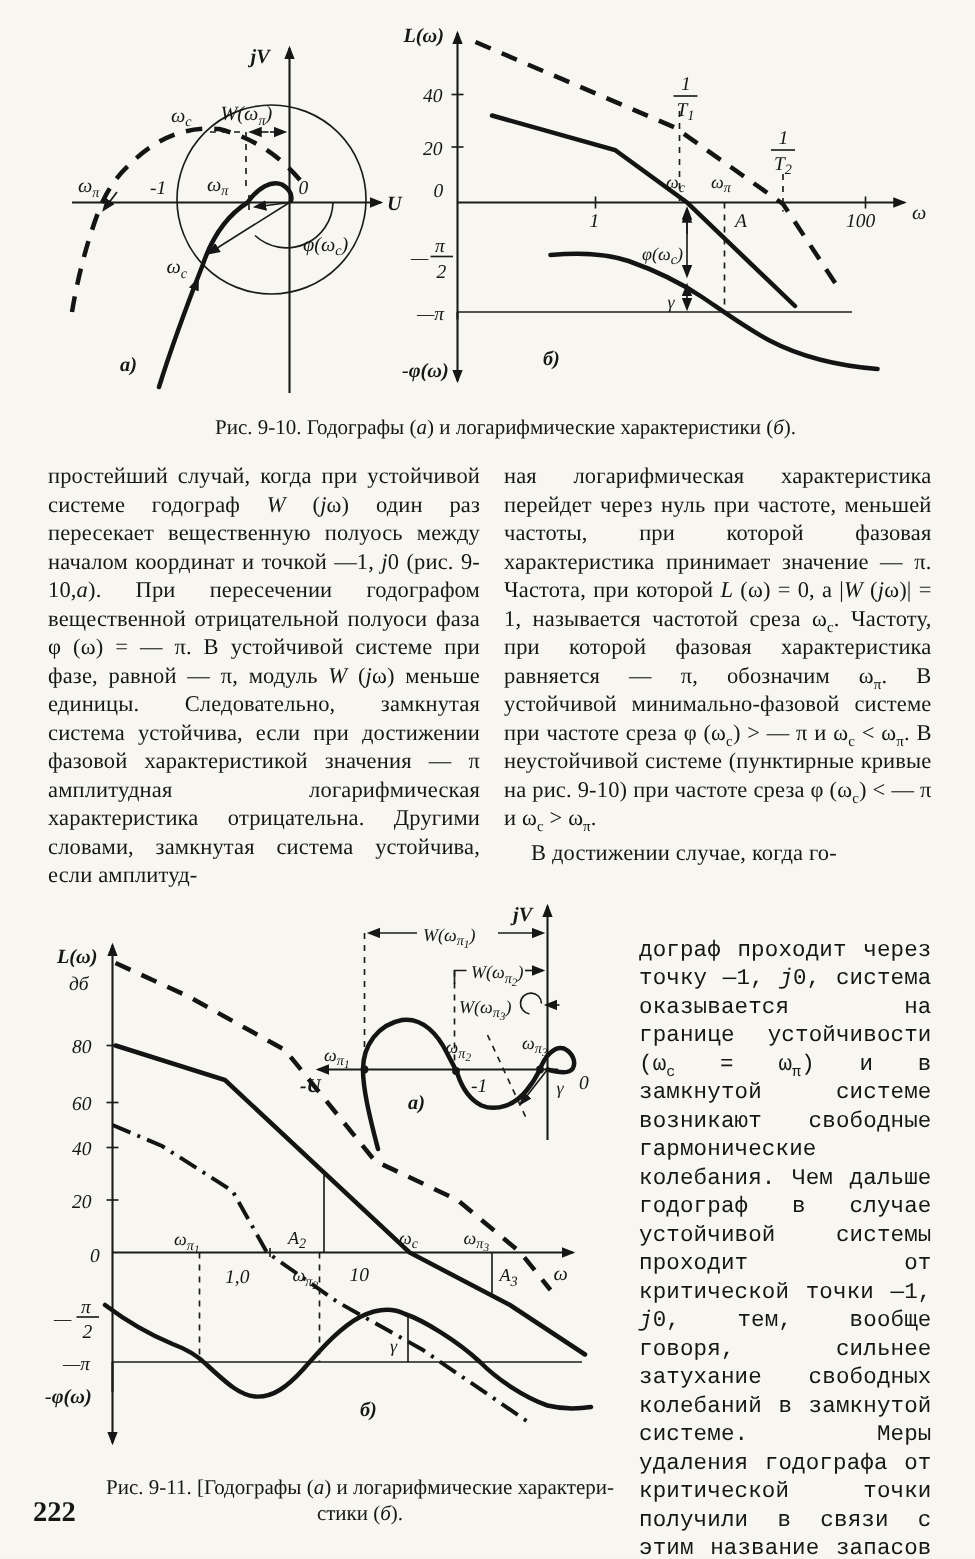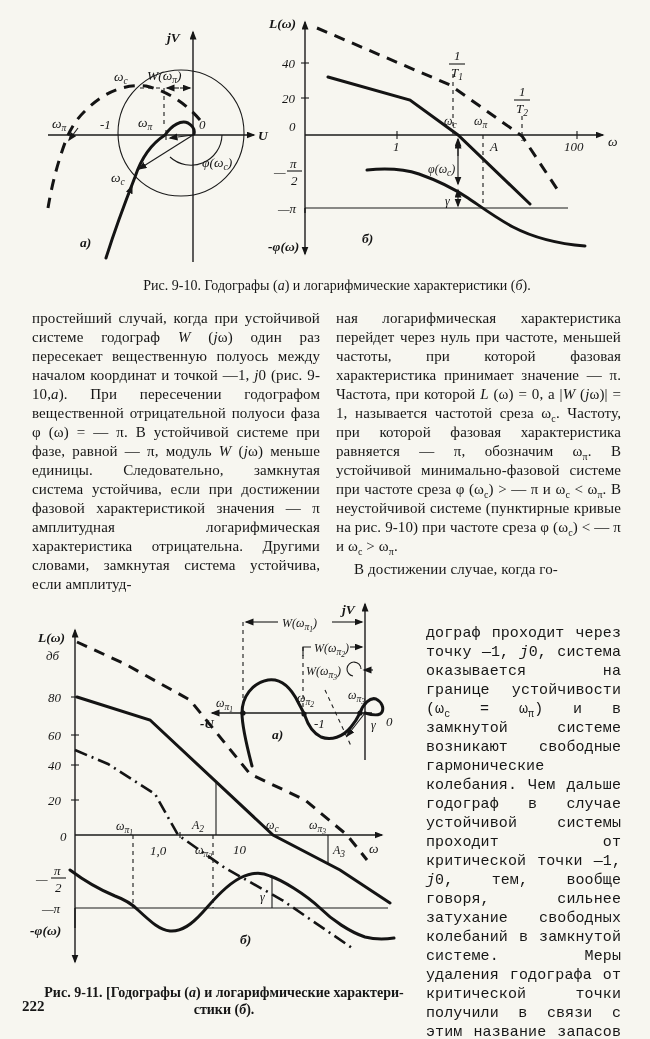--- a/index.html
+++ b/index.html
@@ -2,21 +2,21 @@
 <html><head>
 <meta charset="utf-8">
 <style>
   html,body{margin:0;padding:0;}
   body{width:650px;height:1039px;background:#efeee9;font-family:"Liberation Serif", serif;}
   .page{position:absolute;left:0;top:0;width:650px;height:1039px;background:#f7f6f0;color:#161616;overflow:hidden;}
   .col{position:absolute;text-align:justify;font-size:15px;line-height:19px;letter-spacing:0.1px;}
   .col p{margin:4px;}
   .col p.ind{text-indent:18px;}
   .caption{position:absolute;text-align:center;font-size:14px;line-height:17px;margin-left:12px;}
-  .pagenum{position:absolute;font-weight:bold;font-size:15px;font-family:Liberation Serif, serif;}
+  .pagenum{position:absolute;font-weight:bold;font-size:19px;font-family:Liberation Serif, serif;}
   sub{font-size:10px;line-height:0;}
   svg{position:absolute;overflow:visible;}
   svg text{fill:#161616;font-family:"Liberation Serif",serif;}
   .flbl{font-style:italic;font-size:13.5px;}
   .flbl-sm{font-style:italic;font-size:12px;}
   .fnum{font-style:italic;font-size:13px;}
   .sb{font-size:9.5px;}
   .sb2{font-size:7.5px;}
   .ax{stroke:#1b1b1b;stroke-width:1.4;fill:none;}
   .thin{stroke:#1b1b1b;stroke-width:1.1;fill:none;}
@@ -224,20 +224,20 @@
     <text class="flbl-sm" x="196" y="109"><tspan>ω</tspan><tspan class="sb" dy="3">π</tspan><tspan class="sb2" dy="2">1</tspan></text>
     <text class="flbl-sm" x="277" y="104"><tspan>ω</tspan><tspan class="sb" dy="3">π</tspan><tspan class="sb2" dy="2">2</tspan></text>
     <text class="flbl-sm" x="328" y="101"><tspan>ω</tspan><tspan class="sb" dy="3">π</tspan><tspan class="sb2" dy="2">3</tspan></text>
     <text class="fnum" x="180" y="130" font-weight="bold">-U</text>
     <text class="fnum" x="294" y="130">-1</text>
     <text class="fnum" x="366" y="128">0</text>
     <text class="flbl-sm" x="351" y="131">γ</text>
     <text class="flbl" x="252" y="141" font-weight="bold" font-size="15">а)</text>
   </svg>
 
-  <div class="caption" style="left:16px;top:984px;width:392px;font-weight:bold;">
+  <div class="caption" style="left:32px;top:984px;width:392px;">
     <span>Рис. 9-11. [Годографы (<i>а</i>) и логарифмические характери-</span><br>
     <span>стики (<i>б</i>).</span>
   </div>
 
   <div class="pagenum" style="left:22px;top:998px;">222</div>
 
 </div>
 
 </body></html>

